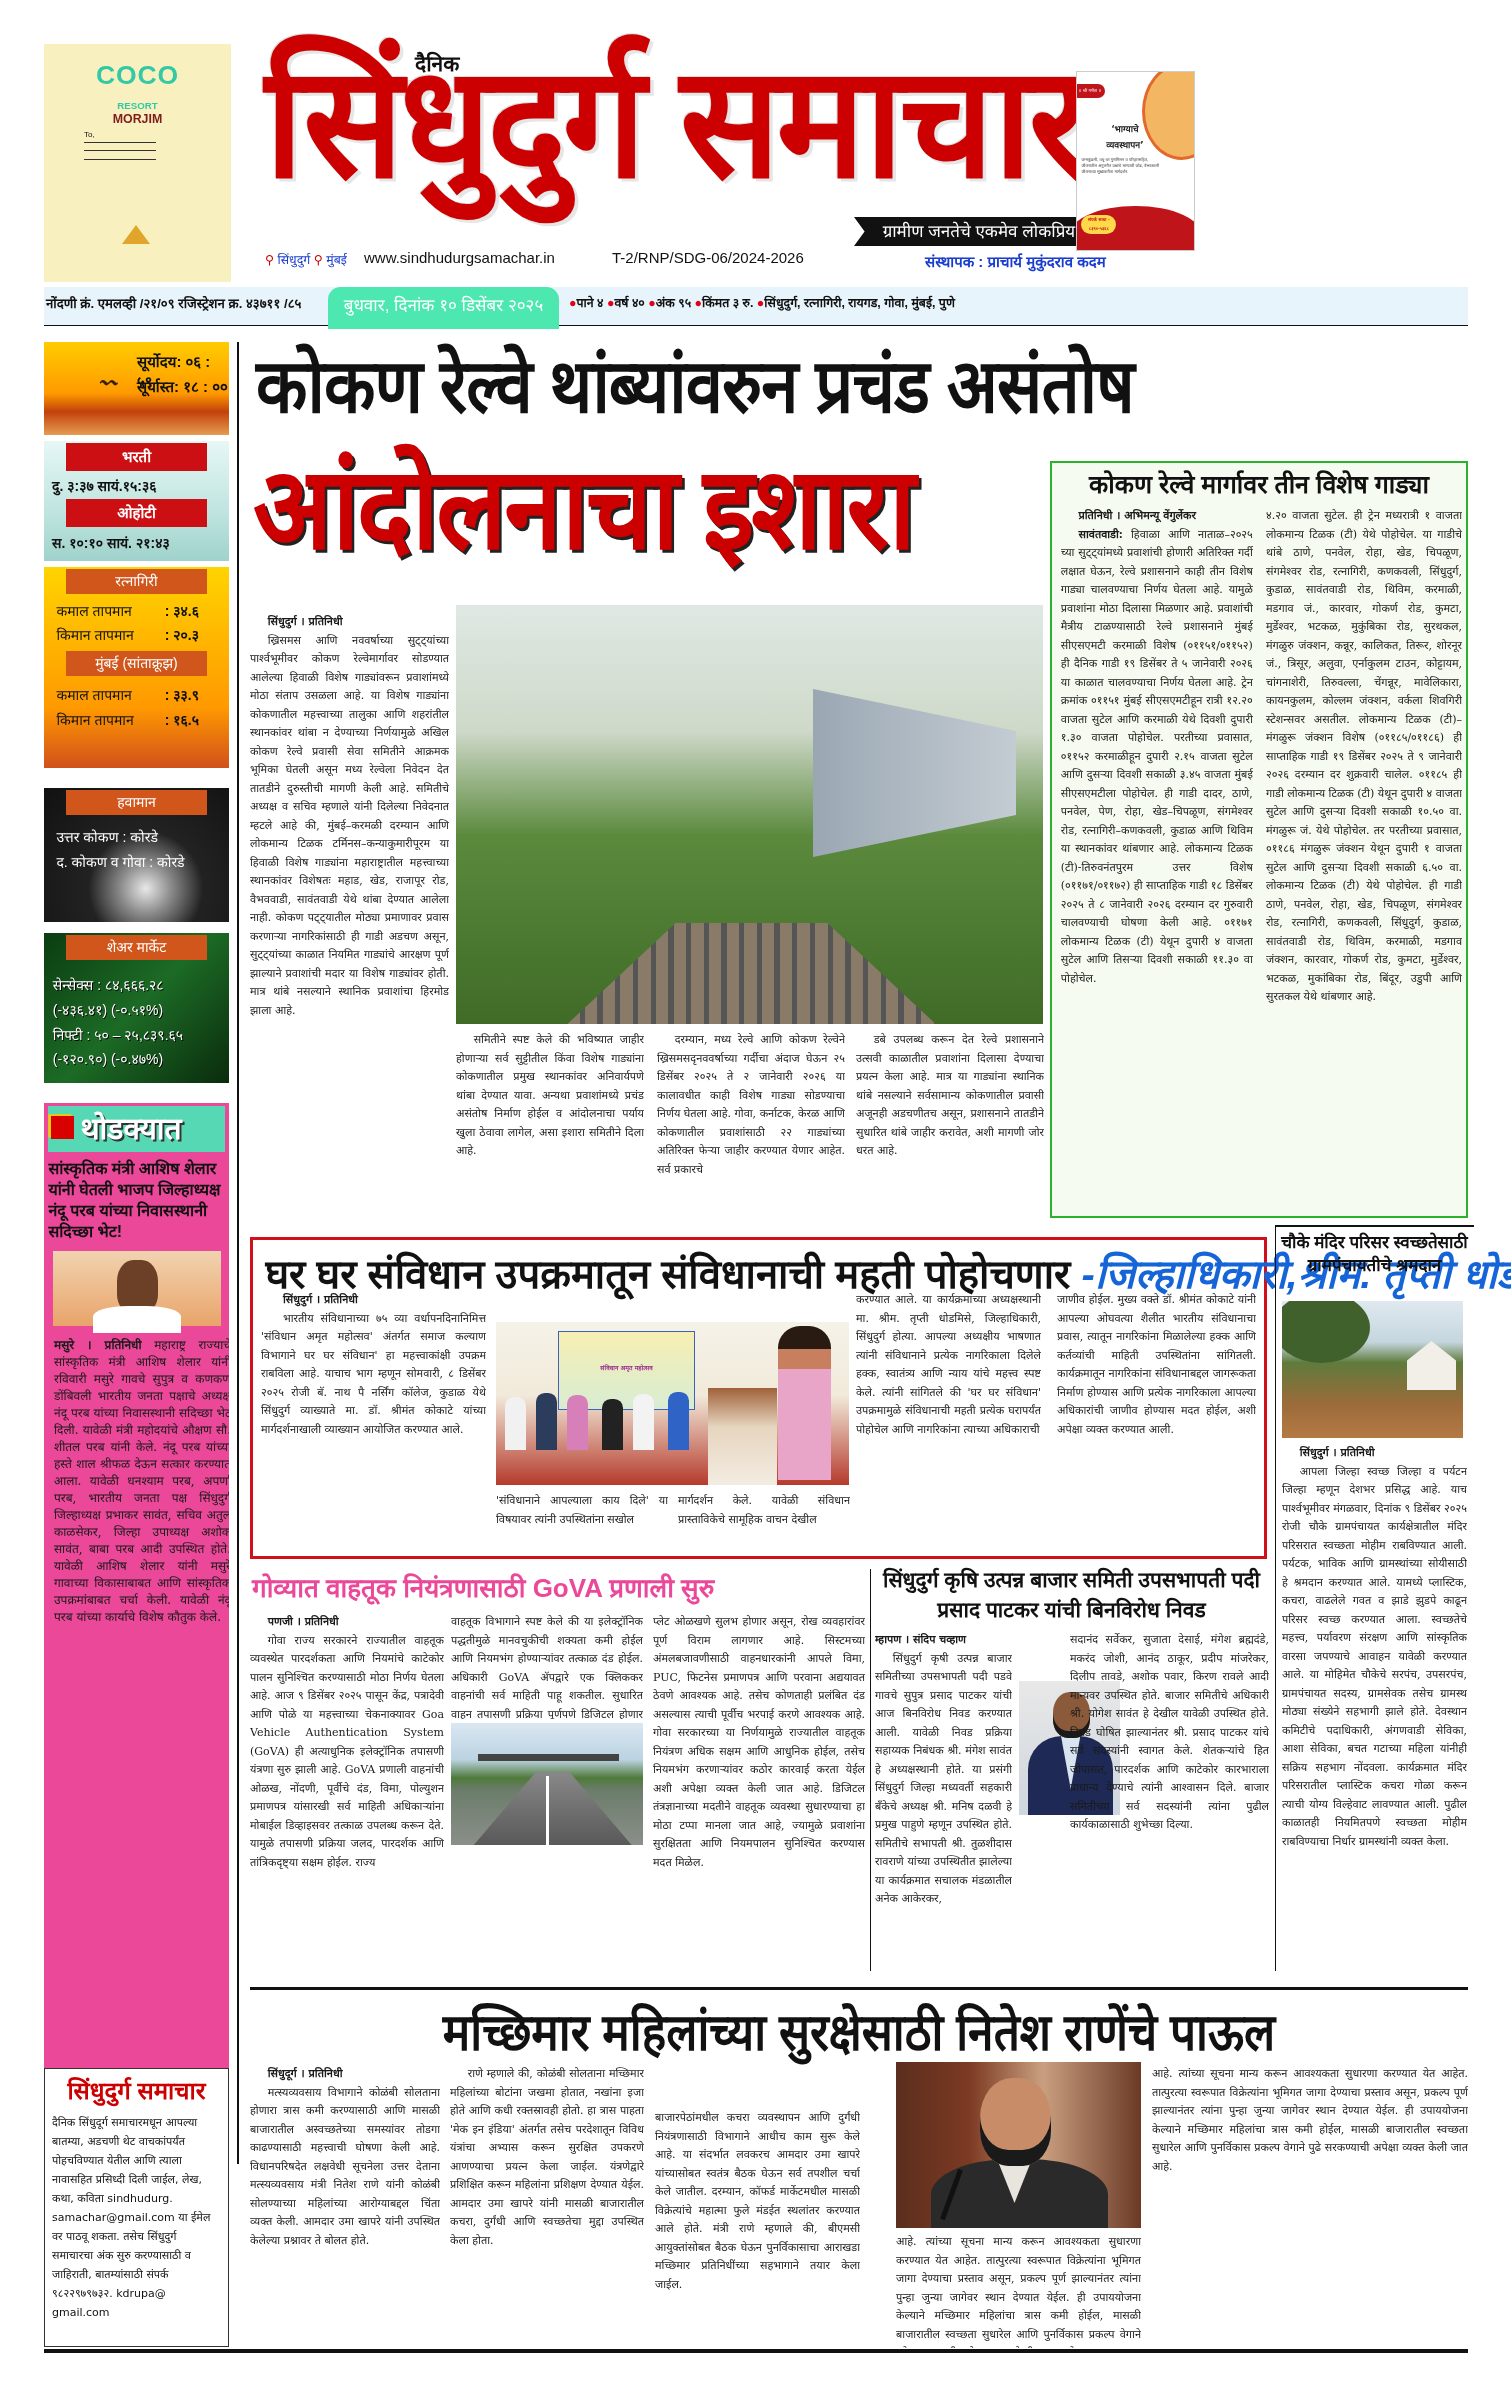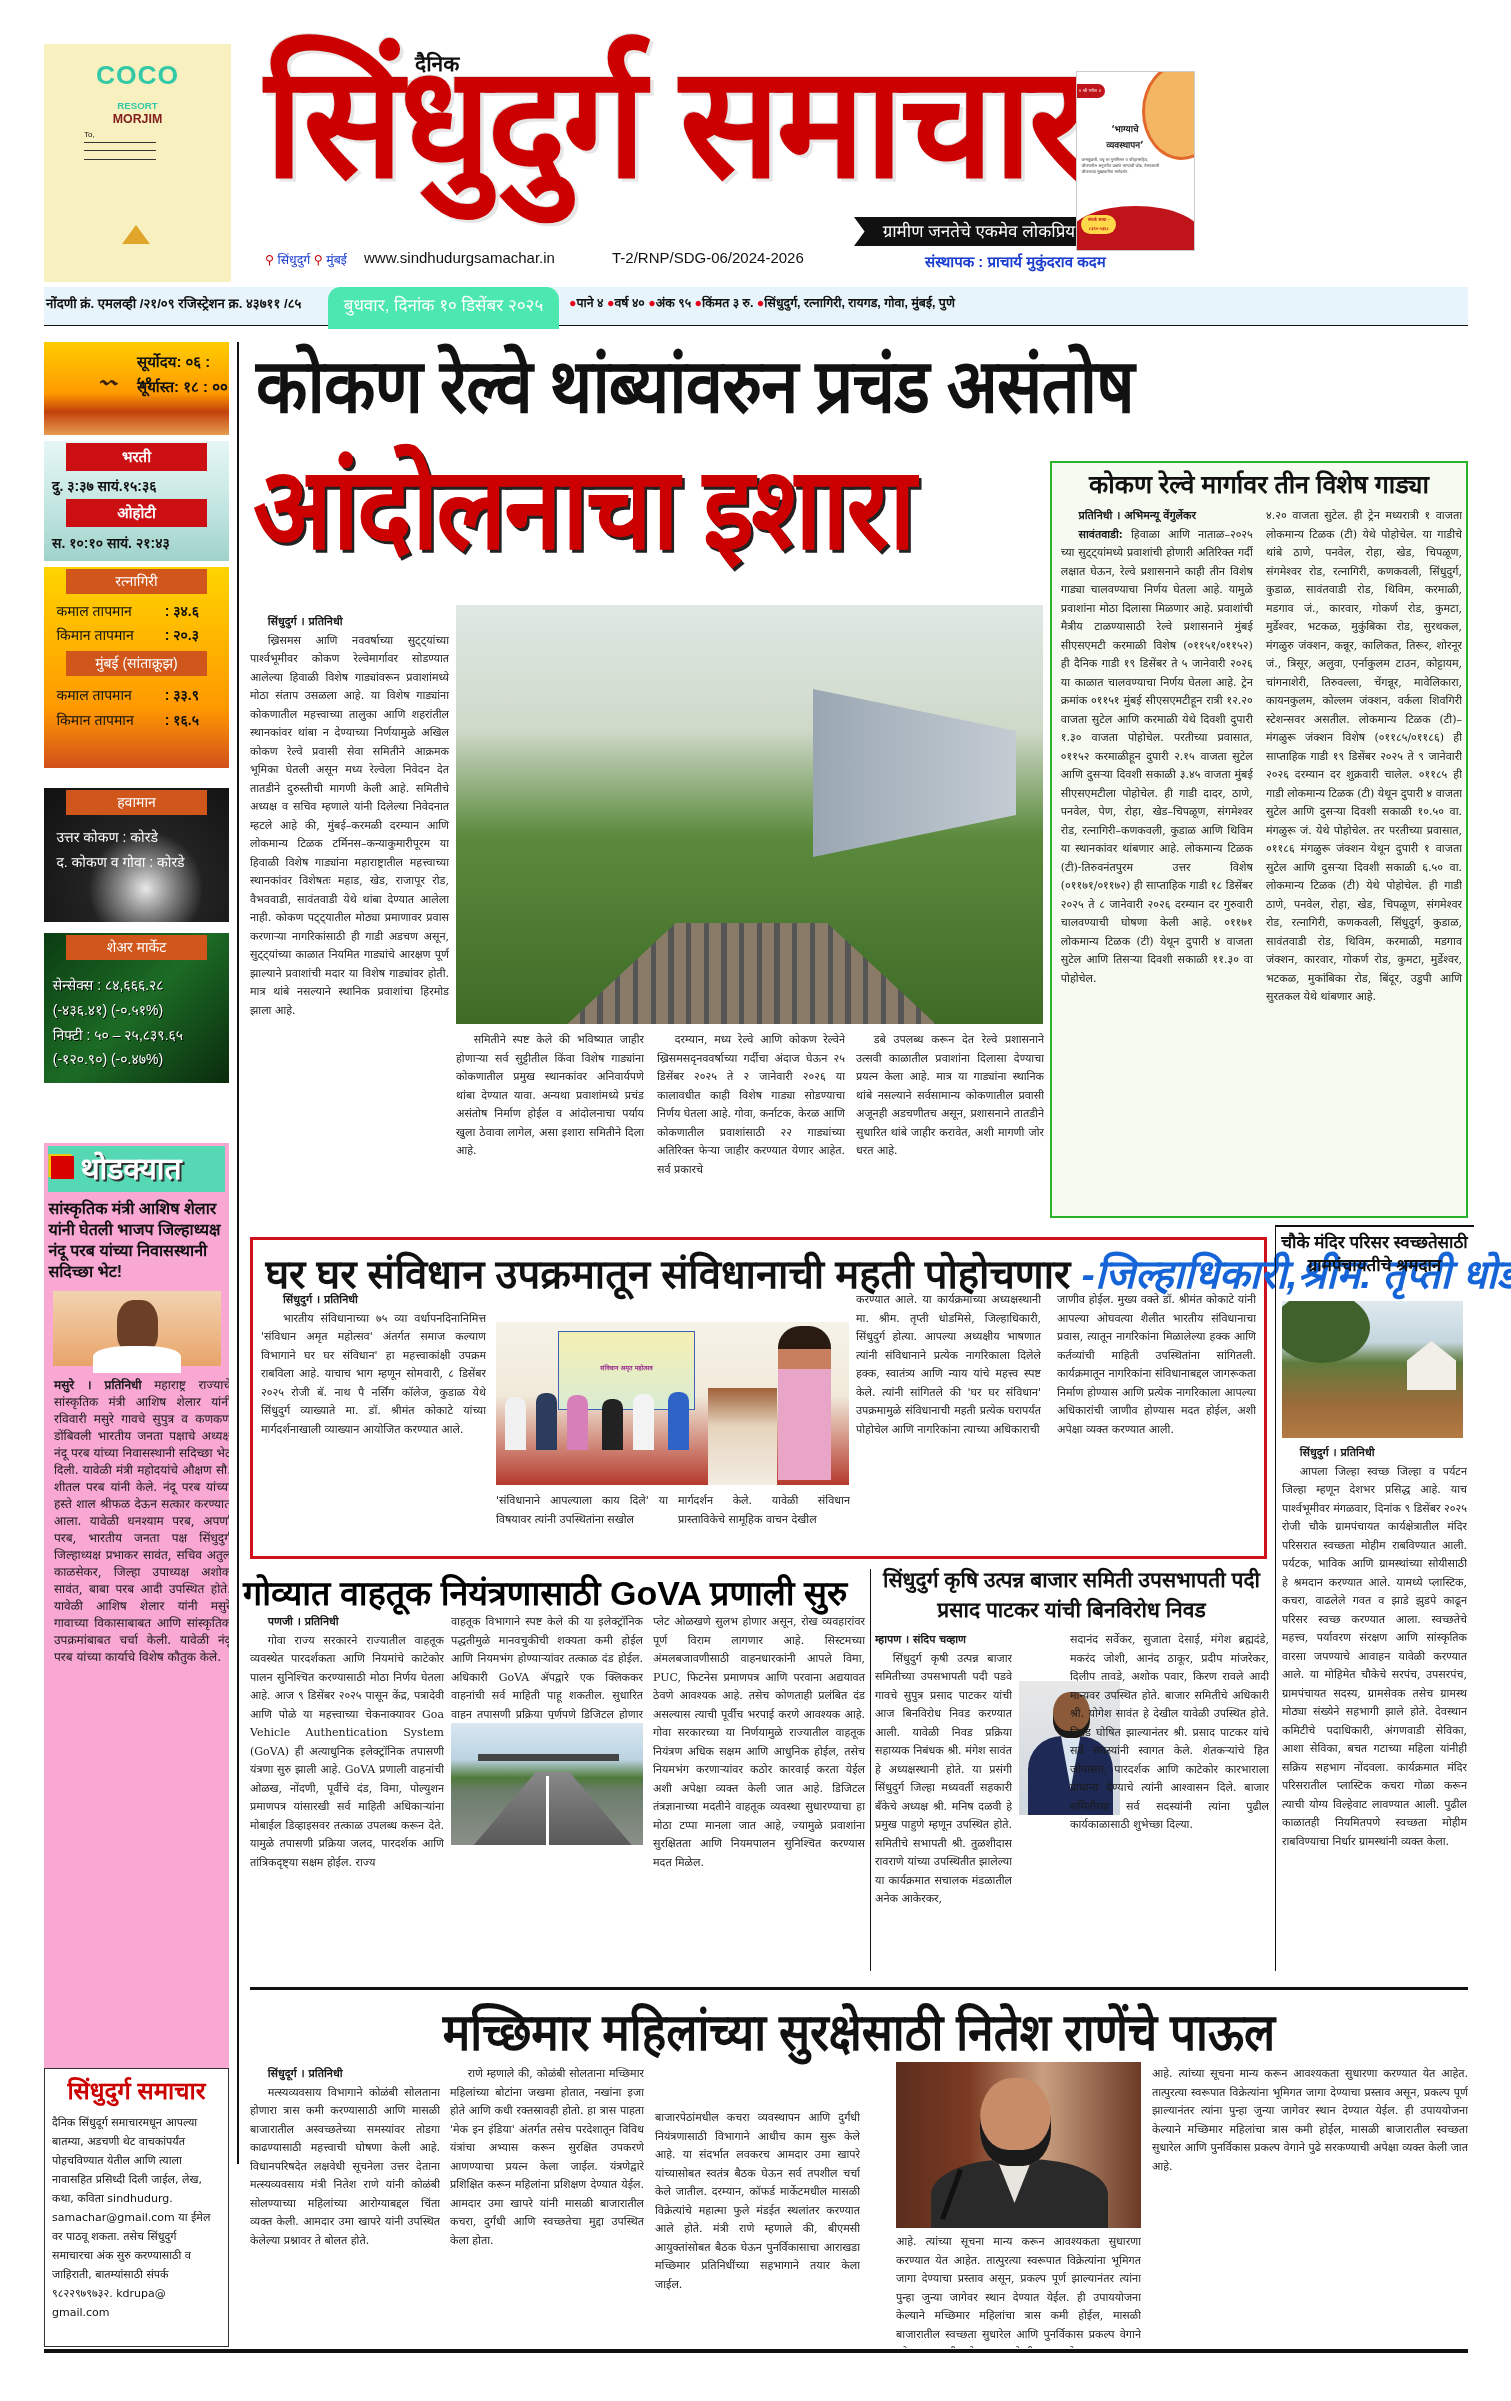--- a/index.html
+++ b/index.html
@@ -55,21 +55,21 @@
   .tag-red { position:absolute; left:22px; width:141px; height:28px; background:#cc0f12; color:#fff; text-align:center; font-weight:bold; font-size:15px; line-height:28px; font-family:"Liberation Sans",sans-serif; }
   .tide .val { position:absolute; left:8px; right:0; text-align:left; font-size:14px; font-family:"Liberation Sans",sans-serif;font-weight:bold; }
   .temp { top: 567px; height: 201px; background: linear-gradient(#ffd400, #ff9900 70%, #d1501b); }
   .tag-or { position:absolute; left:22px; width:141px; height:25px; background:#d0561c; color:#fff; text-align:center; font-size:14px; line-height:25px; font-family:"Liberation Sans",sans-serif; }
   .temp .row { position:absolute; left:12.4px; right:12.4px; font-size:14px; font-family:"Liberation Sans",sans-serif; color:#111; }
   .temp .row span:last-child { position:absolute; right:17.7px; font-weight:bold; }
   .weather { top: 788px; height: 134px; background: radial-gradient(circle at 55% 75%, #e8e8e8 0%, #8a8a8a 18%, #222 40%, #111 100%); }
   .weather .row { position:absolute; left: 12.4px; color:#fff; font-size:14px; font-family:"Liberation Sans",sans-serif; }
   .market { top: 933px; height: 150px; background: linear-gradient(135deg, #0b3d12 0%, #1c6b25 50%, #0a2b0d 100%); }
   .market .row { position:absolute; left: 8.8px; color:#fff; font-size:14px; font-family:"Liberation Sans",sans-serif; text-shadow: 0.9px 0.9px 0 #000; }
-  .brief { top: 1103px; height: 1118px; background: #f9a8d4; margin-top: 40px; }
+  .brief { top: 1103px; height: 1118px; background: #ec4899; }
   .brief-head { position:absolute; left:4.4px; top:2.6px; width:177px; height:46px; background:#56d8b4; }
   .brief-head .sq { position:absolute; left:2.6px; top:10.6px; width:23px; height:23px; background:#d90000; box-shadow:-2.6px -1.8px 0 #ffc400; }
   .brief-head .t { position:absolute; left:32px; top:0; font-size:30px; line-height:46px; color:#fff; font-weight:bold; font-family:"Liberation Sans",sans-serif; text-shadow: 1.8px 1.8px 0 #333; }
   .brief .hl { position:absolute; left:4.4px; top:55px; width:177px; font-size:16px; line-height:21px; font-weight:bold; font-family:"Liberation Sans",sans-serif; color:#111; }
   .brief .photo { position:absolute; left:8.8px; top:148px; width:168px; height:75px; background: linear-gradient(#f1d3b0, #e9a46a); }
   .brief .photo .face { position:absolute; left:64px; top:8.8px; width:41px; height:53px; background:#6b4027; border-radius:40% 40% 35% 35%; }
   .brief .photo .shirt { position:absolute; left:40px; top:55px; width:88px; height:26.5px; background:#fff; border-radius:40% 40% 0 0; }
   .brief .body { position:absolute; left:10px; top:234px; width:177px; font-size:12px; line-height:17px; }
   .promo { top: 2068px; height: 279px; background: #fff; border: 1.8px solid #333; }
   .promo .t { position:absolute; left:0; right:0; top:4.4px; text-align:center; color:#cc0000; font-size:24px; font-weight:bold; font-family:"Liberation Sans",sans-serif; }
@@ -96,21 +96,21 @@
   .const-box .hl .blue { color:#1565d8; font-style: italic; }
   .const-photo { left: 496px; top: 1322px; width: 353px; height: 163px; background: linear-gradient(#f5f2e8 0%, #f1eada 45%, #b53a2c 100%); overflow:hidden; }
   .const-photo .banner { position:absolute; left:62px; top:8.8px; width:137px; height:79px; background: linear-gradient(#f6efb3, #d8ecd3); border:1.8px solid #3f62b8; }
   .const-photo .banner .t { position:absolute; left:0; right:0; top:31px; text-align:center; font-size:6.2px; font-weight:bold; color:#9b2f8e; }
   .const-photo .people { position:absolute; left:0; top:66px; width:238px; height:62px; }
   .const-photo .person { position:absolute; bottom:0; width:21px; border-radius:8.8px 8.8px 0 0; }
   .const-photo .podium { position:absolute; left:212px; top:66px; width:69px; height:97px; background: linear-gradient(#a0613a, #e6d5be 40%, #f3ece2); }
   .const-photo .speaker { position:absolute; left:282px; top:4.4px; width:53px; height:154px; background: linear-gradient(#2a1b12 0 15%, #c77f60 15% 28%, #e8a5c8 28%); border-radius:22px 22px 0 0; }
 
   
-  .goa-hl { left: 243px; top: 1569px; font-size: 34px; font-weight: bold; font-family:"Liberation Sans",sans-serif; color:#000000; white-space: nowrap; }
+  .goa-hl { left: 252px; top: 1569px; font-size: 26px; font-weight: bold; font-family:"Liberation Sans",sans-serif; color:#ec4899; white-space: nowrap; }
   .goa-photo { left: 451px; top: 1723px; width: 192px; height: 122px; background: linear-gradient(#d9e7f1 0%, #bcd3e2 30%, #4f7a3a 45%, #6b7d6a 55%, #8b8f8a 100%); overflow:hidden; }
   .goa-photo .road { position:absolute; left:17.7px; top:49px; width:168px; height:79px; background: linear-gradient(#888, #555); clip-path: polygon(40% 0, 60% 0, 100% 100%, 0 100%); }
   .goa-photo .gantry { position:absolute; left:26.5px; top:31px; width:141px; height:7px; background:#444; }
   .goa-photo .lane { position:absolute; left:95px; top:53px; width:2.6px; height:71px; background:#fff; }
   .goa-divider { left: 870px; top: 1569px; width: 0.9px; height: 402px; background: #111; }
 
   
   .krushi-hl { left: 874px; top: 1565px; width: 395px; text-align: center; font-size: 21px; line-height: 30px; font-weight: bold; font-family:"Liberation Sans",sans-serif; color:#111; }
   .krushi-photo { left: 1019px; top: 1681px; width: 101px; height: 134px; background: linear-gradient(#e8e8e8, #cfd6de); overflow:hidden; }
   .krushi-photo .head { position:absolute; left:34px; top:10.6px; width:37px; height:46px; background:#8a5a3a; border-radius:45% 45% 40% 40%; box-shadow: 0 -7px 0 #1a1a1a inset; }

